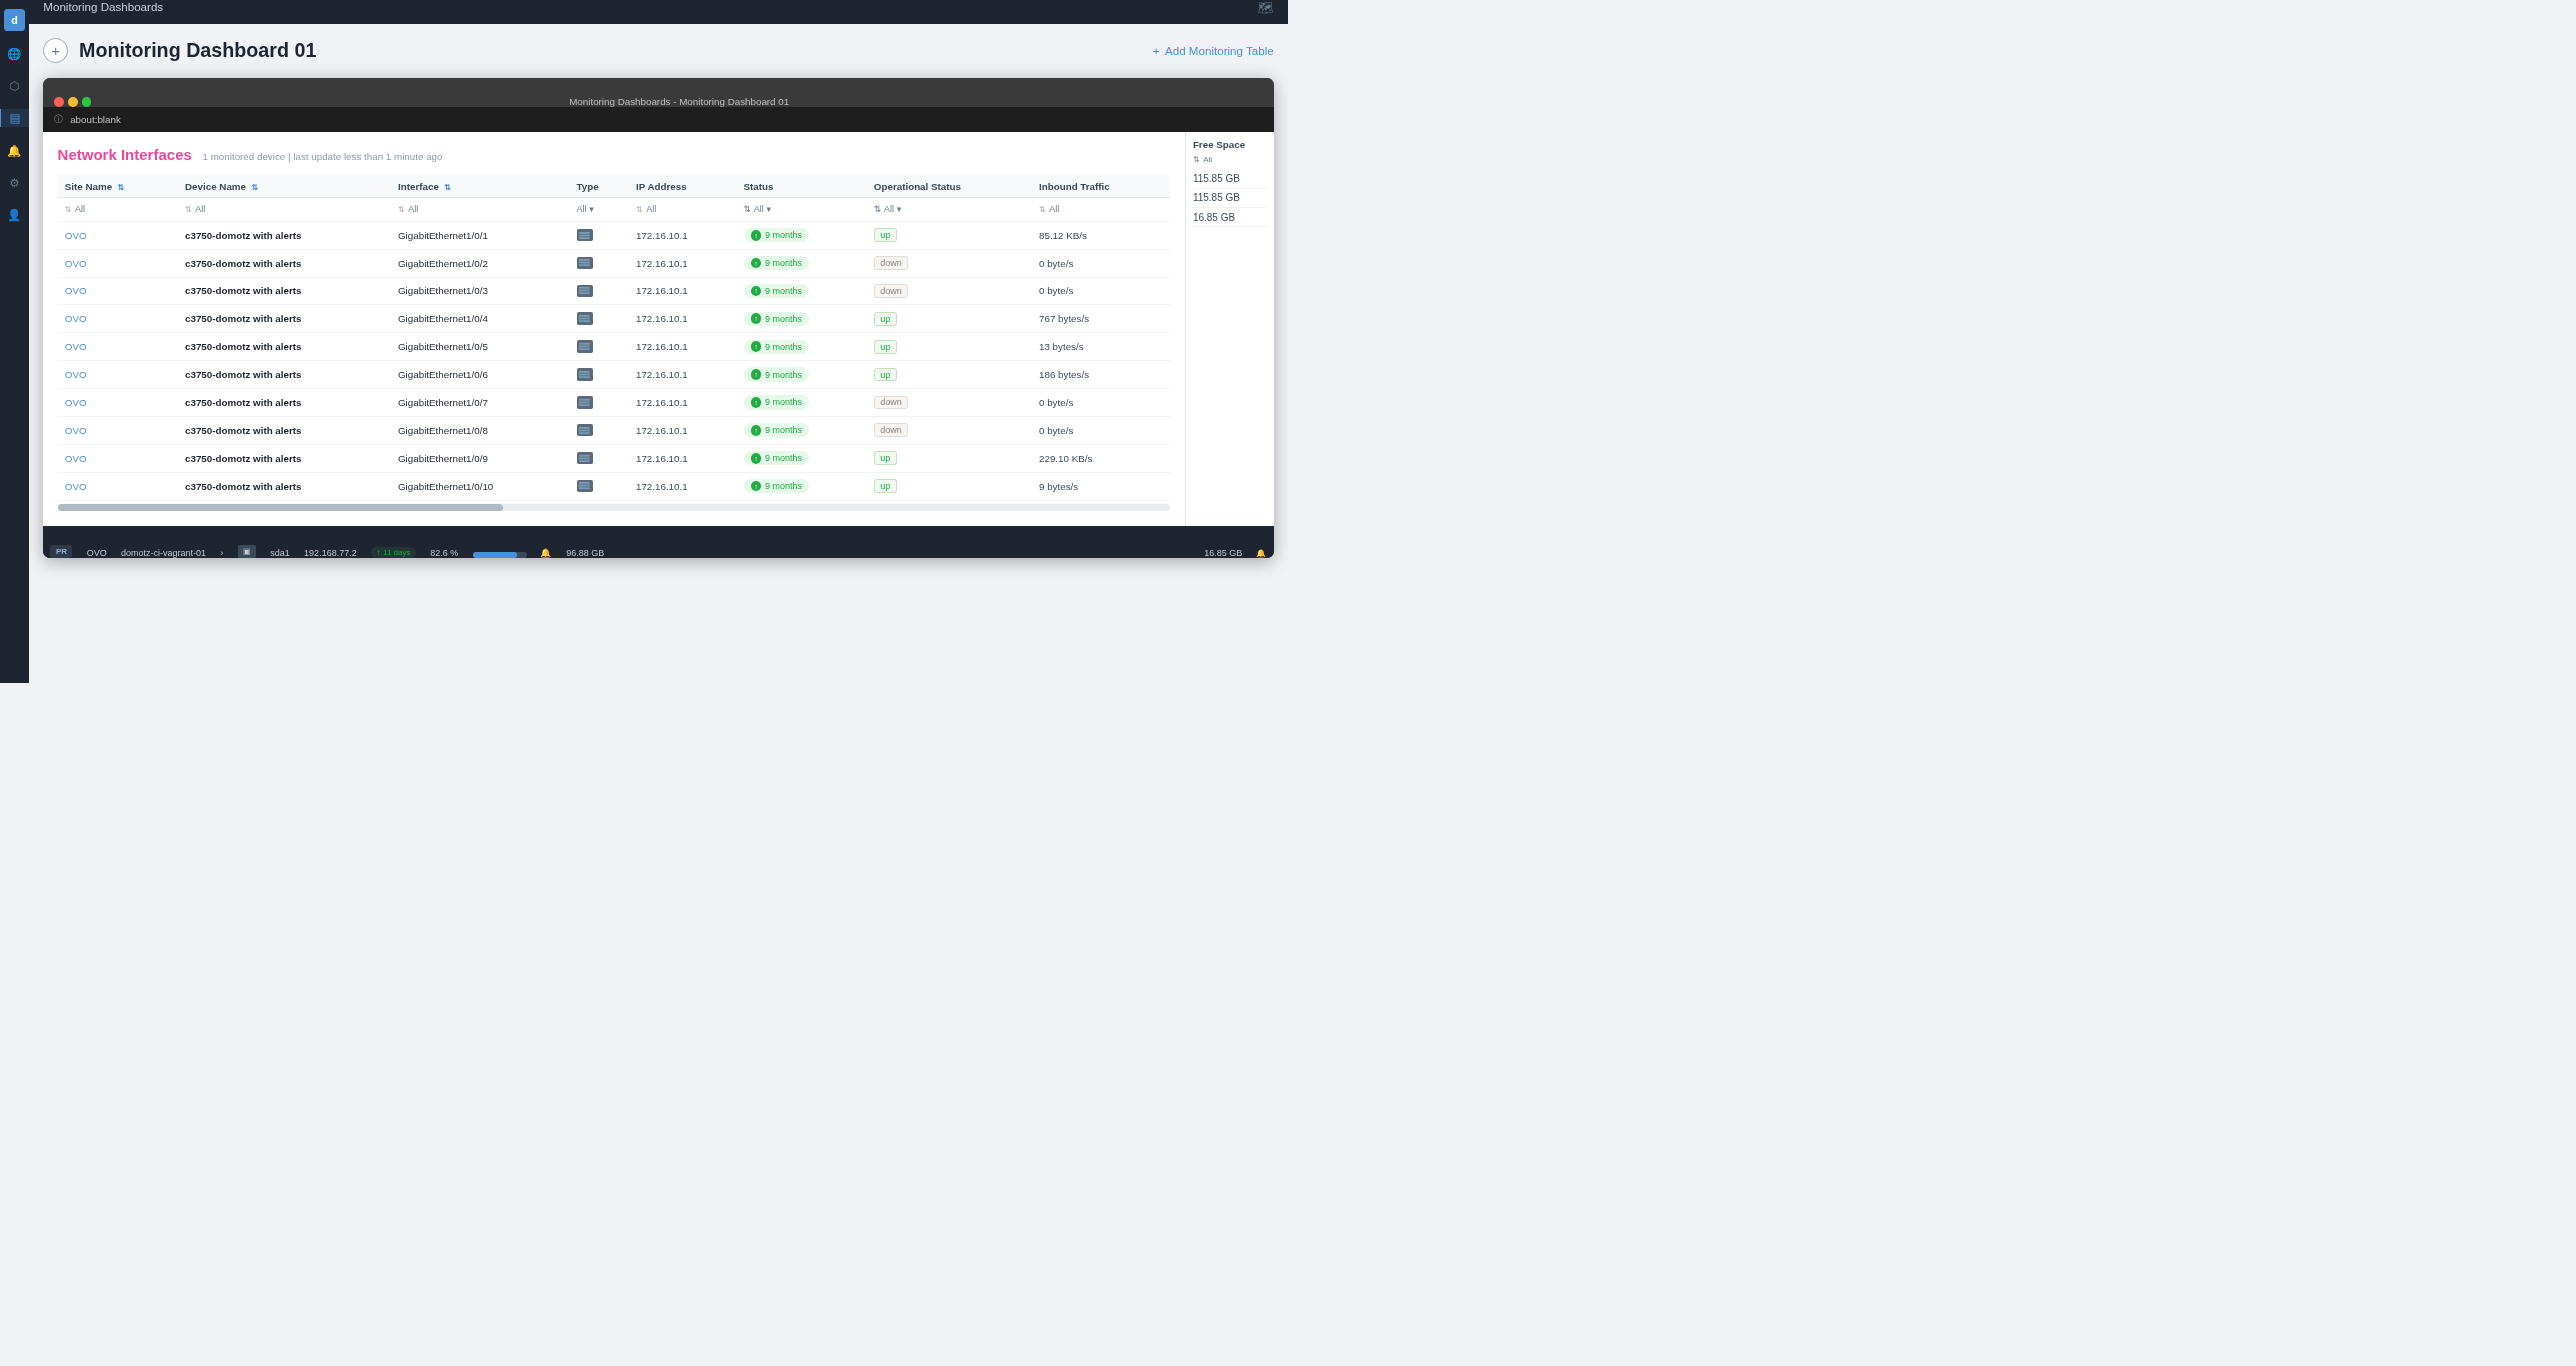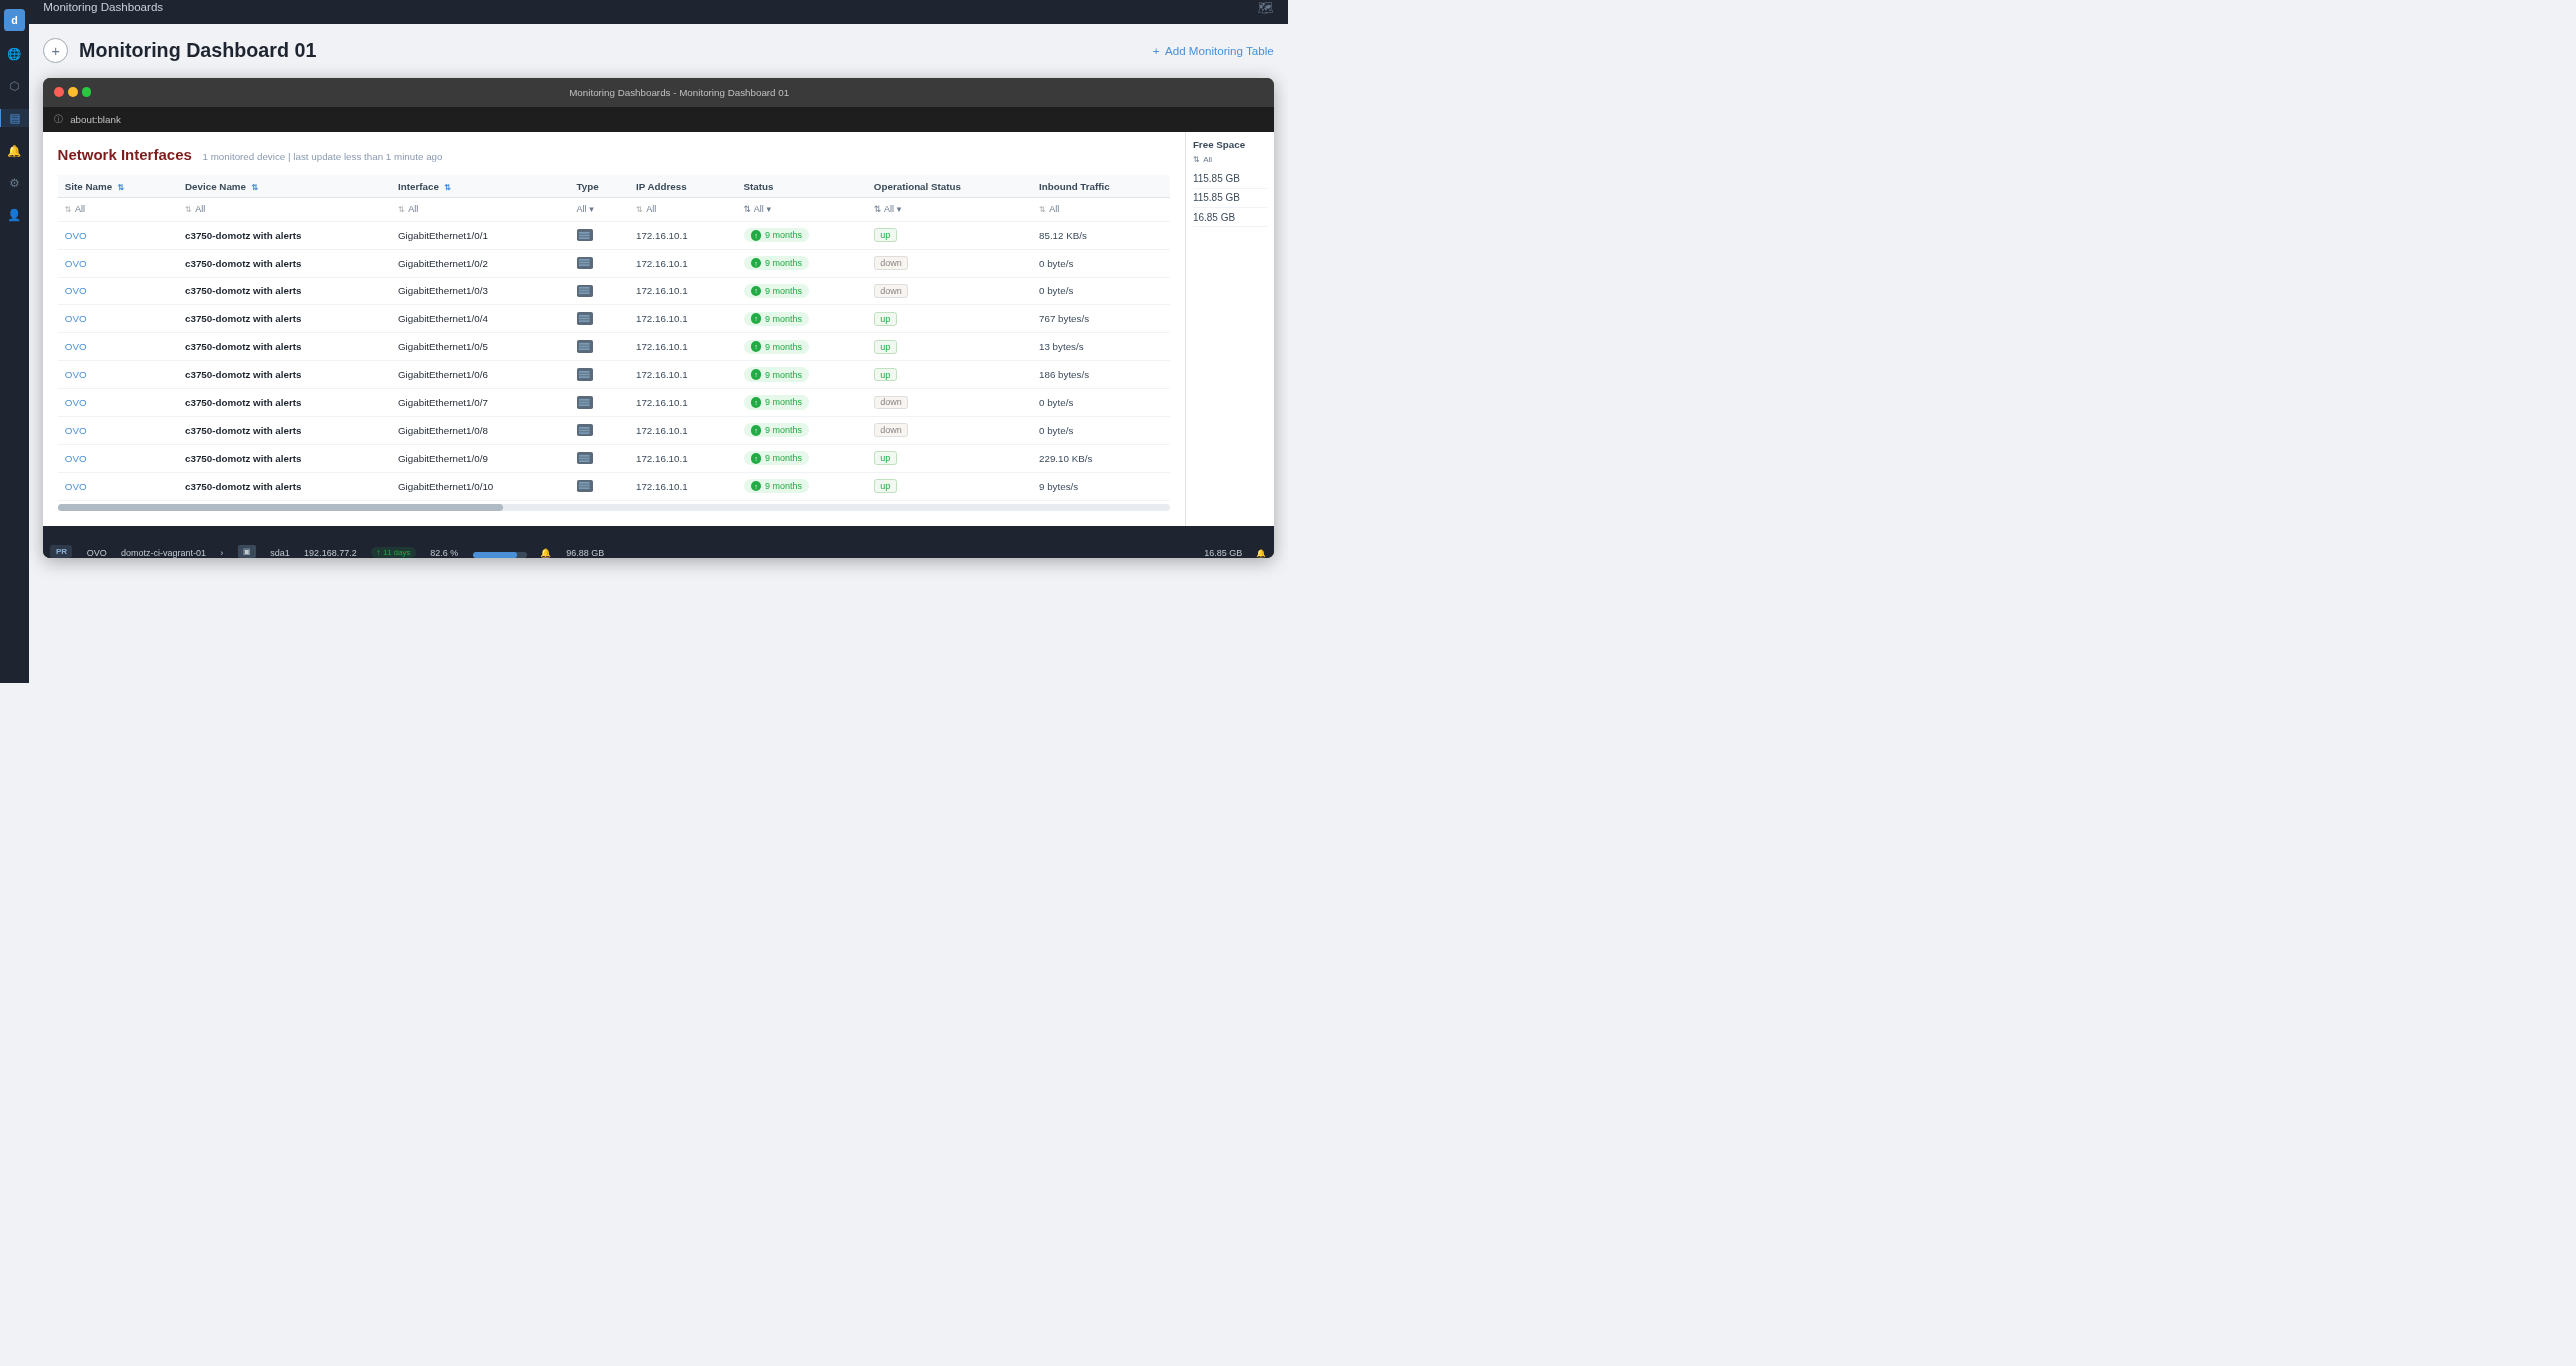--- a/index.html
+++ b/index.html
@@ -129,21 +129,21 @@
     .browser-window {
       background: #2c2c2c;
       border-radius: 7.2px;
       overflow: hidden;
       box-shadow: 0 3.6px 18px rgba(0,0,0,0.3);
     }
     .browser-titlebar {
       background: #3a3a3a;
       height: 29px;
       display: flex;
-      align-items: center;
+      align-items: flex-end;
       padding: 0 10.7px;
       gap: 4px;
     }
     .browser-dot {
       width: 9.8px;
       height: 9.8px;
       border-radius: 50%;
     }
     .dot-red { background: #ff5f57; }
     .dot-yellow { background: #febc2e; }
@@ -178,21 +178,21 @@
     }
     .table-header-row {
       display: flex;
       align-items: baseline;
       gap: 10.7px;
       margin-bottom: 12.5px;
     }
     .table-heading {
       font-size: 15px;
       font-weight: 700;
-      color: #7f1d1d;
+      color: #ec4899;
     }
     .table-subtext {
       font-size: 9.8px;
       color: #8a9ab0;
     }
 
     .data-table {
       width: 100%;
       border-collapse: collapse;
       font-size: 9.8px;

